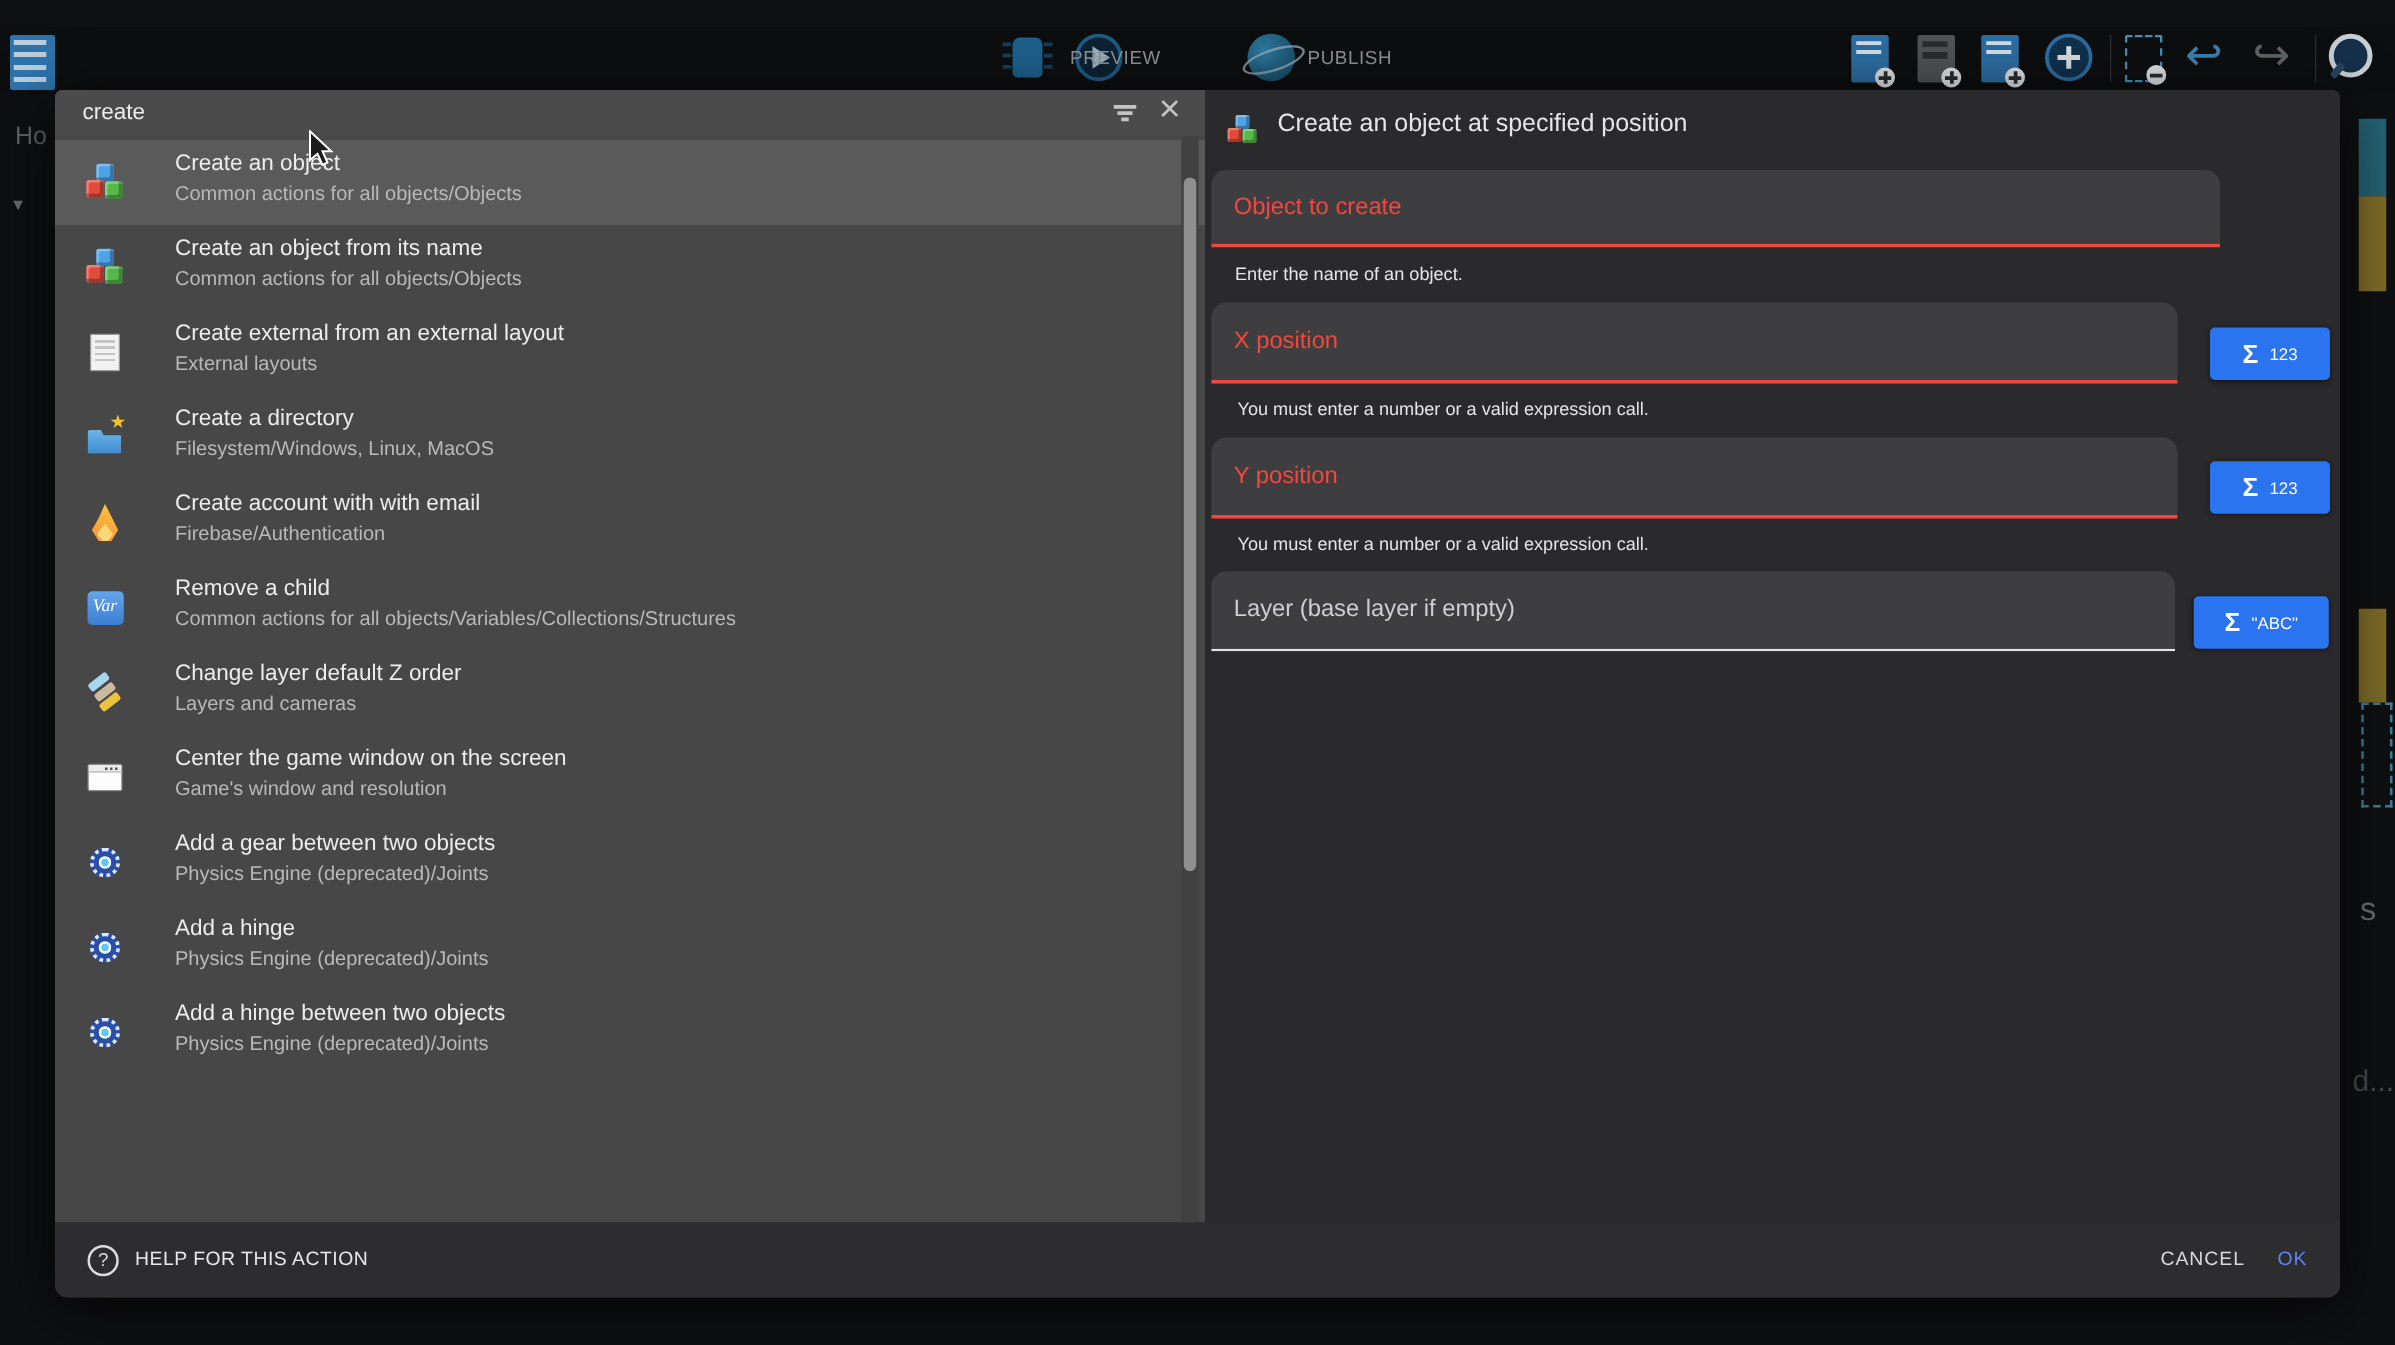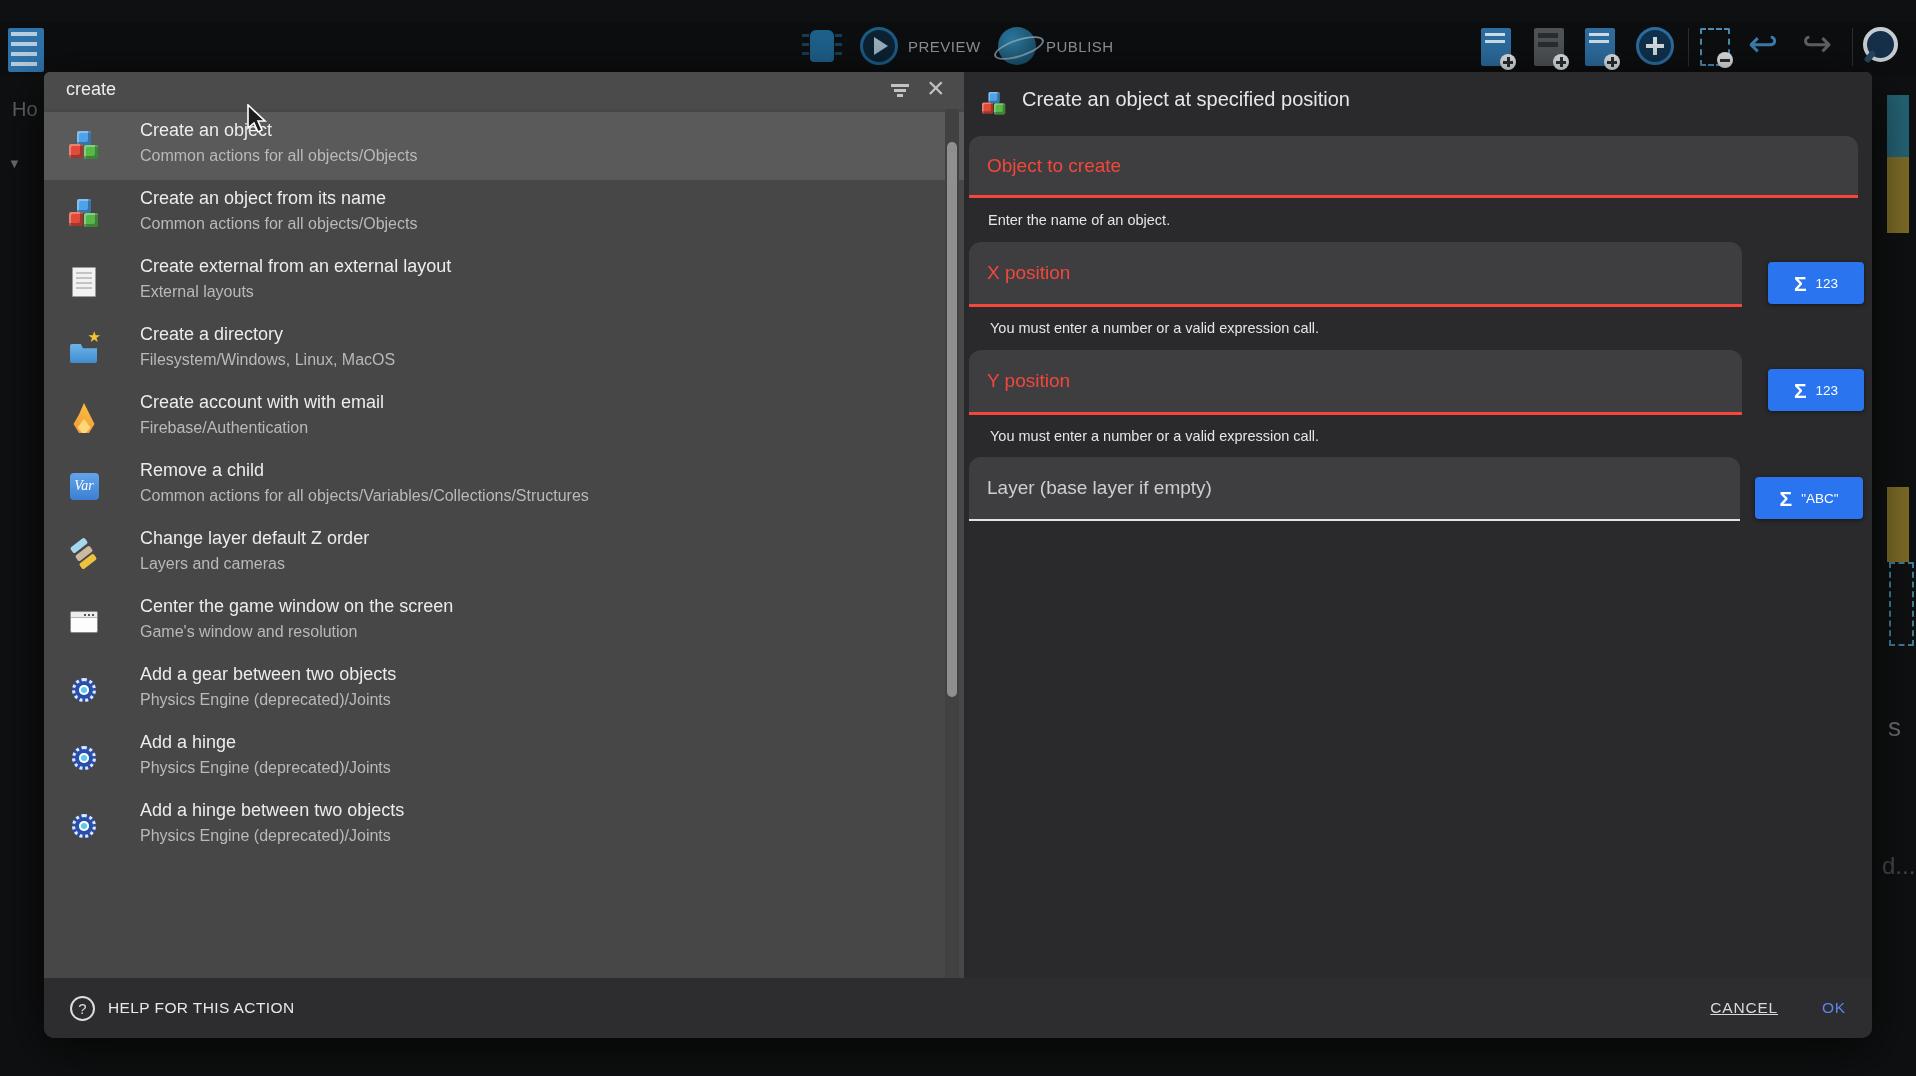--- a/index.html
+++ b/index.html
@@ -118,21 +118,21 @@
 
   
   #footer { position:absolute; left:0; top:906px; width:1828px; height:60px; background:#2d2d2f;
     display:flex; align-items:center; }
   #help-group { display:flex; align-items:center; gap:13px; margin-left:26px; }
   #help-circle { width:25px; height:25px; border-radius:50%; border:2px solid #dcdcdc; color:#dcdcdc;
     font-size:15px; display:flex; align-items:center; justify-content:center; }
   #help-label { color:#e8e8e8; font-size:15.5px; letter-spacing:.4px; }
   #footer-spacer { flex:1; }
   .footer-btn { background:none; border:none; font-family:inherit; font-size:15.5px; letter-spacing:.8px; cursor:pointer; }
-  #cancel-btn { color:#d9d9d9; margin-right:44px;text-decoration:underline; }
+  #cancel-btn { color:#d9d9d9; margin-right:26px; }
   #ok-btn { color:#5b85f0; margin-right:26px; }
 
   
   .ic { position:relative; display:inline-block; }
   .ic.sm { transform:scale(.8); transform-origin:center; }
   .ic-cubes { width:32px; height:32px; }
   .cube { position:absolute; width:14px; height:14px; border-radius:2px;
     box-shadow:inset -3px -3px 0 rgba(0,0,0,.28), inset 2px 2px 0 rgba(255,255,255,.3); }
   .cube.b { left:9px;  top:1px;  background:#4da2e8; }
   .cube.r { left:1px;  top:14px; background:#e04b3a; }
@@ -185,21 +185,21 @@
 </head>
 <body>
 
 <div id="screen">
 
 
   <div id="toolbar">
     <div class="tb-doc-big"></div>
     <div class="bug-icon"></div>
     <div class="play-icon"></div>
-    <span class="tb-label" style="left:908px">PREVIEW</span>
+    <span class="tb-label" style="left:856px">PREVIEW</span>
     <div class="globe-icon"></div>
     <span class="tb-label" style="left:1046px">PUBLISH</span>
 
     <div class="tb-doc" style="left:1481px">
         <div class="lines"></div>
         <div class="badge plus"></div>
       </div>
     <div class="tb-doc gray" style="left:1534px">
         <div class="lines"></div>
         <div class="badge plus"></div>
@@ -334,21 +334,21 @@
       <div id="scroll-track"></div>
       <div id="scroll-thumb"></div>
     </div>
 
     <div id="panel">
       <div id="panel-header">
         <span id="panel-icon"><span class="ic ic-cubes sm"><div class="cube b"></div><div class="cube r"></div><div class="cube g"></div></span></span>
         <span id="panel-title">Create an object at specified position</span>
       </div>
 
-      <div class="ff err" style="left:5px;top:64px;width:889px;height:62px">
+      <div class="ff err" style="left:5px;top:64px;width:807px;height:62px">
         <span class="ff-label red">Object to create</span>
       </div>
       <div class="helper" style="left:24px;top:140px">Enter the name of an object.</div>
 
       <div class="ff err" style="left:5px;top:170px;width:773px;height:65px">
         <span class="ff-label red">X position</span>
       </div>
       <button class="expr-btn" style="left:804px;top:190px;width:96px">
         <span class="sigma">Σ</span>
         <span class="expr-txt">123</span>

